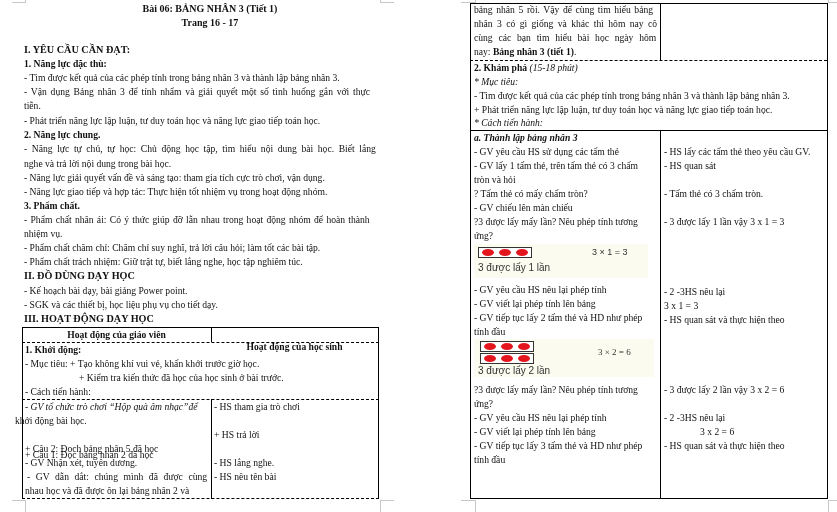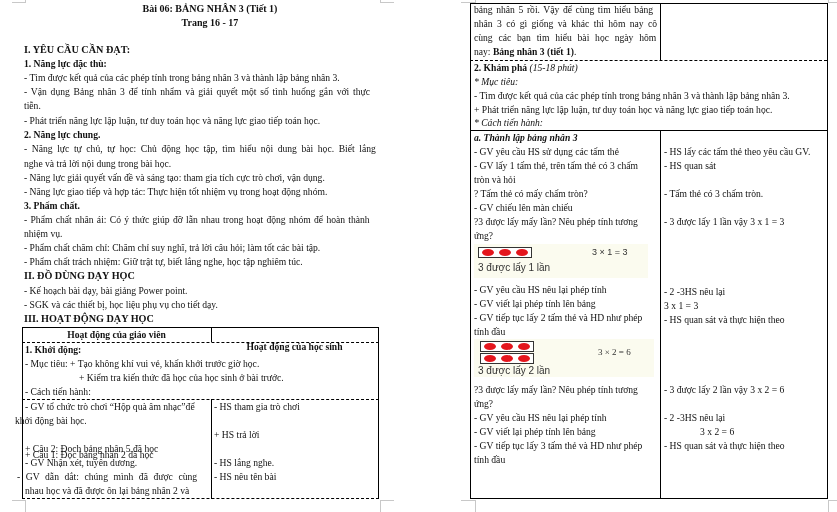--- a/index.html
+++ b/index.html
@@ -79,26 +79,26 @@
     <div class="hdash" style="left:22px;top:498px;width:357px;"></div>
 
     <div class="txt b center" style="left:22px;top:328px;width:189px;">Hoạt động của giáo viên</div>
     <div class="txt b center" style="left:211px;top:328px;width:167px;margin-top:12px;">Hoạt động của học sinh</div>
 
     <div class="txt b" style="left:25px;top:343px;">1. Khởi động:</div>
     <div class="txt" style="left:25px;top:357px;">- Mục tiêu: + Tạo không khí vui vẻ, khấn khởi trước giờ học.</div>
     <div class="txt" style="left:79px;top:371px;">+ Kiểm tra kiến thức đã học của học sinh ở bài trước.</div>
     <div class="txt" style="left:25px;top:385px;">- Cách tiến hành:</div>
 
-    <div class="txt" style="left:25px;top:400px;">- GV tổ chức trò chơi “Hộp quà âm nhạc”để</div>
+    <div class="txt" style="left:25px;top:400px;font-style:italic;">- GV tổ chức trò chơi “Hộp quà âm nhạc”để</div>
     <div class="txt" style="left:15px;top:414px;">khởi động bài học.</div>
     <div class="txt" style="left:25px;top:428px;margin-top:20px;">+ Câu 1: Đọc bảng nhân 2 đã học</div>
     <div class="txt" style="left:25px;top:442px;">+ Câu 2: Đoch bảng nhân 5 đã học</div>
     <div class="txt" style="left:25px;top:456px;">- GV Nhận xét, tuyên dương.</div>
-    <div class="txt" style="left:17px;top:470px;word-spacing:3.2px;">- GV dẫn dắt: chúng mình đã được cùng</div>
+    <div class="txt" style="left:27px;top:470px;word-spacing:3.2px;">- GV dẫn dắt: chúng mình đã được cùng</div>
     <div class="txt" style="left:25px;top:484px;">nhau học và đã được ôn lại bảng nhân 2 và</div>
 
     <div class="txt" style="left:214px;top:400px;">- HS tham gia trò chơi</div>
     <div class="txt" style="left:214px;top:428px;">+ HS trả lời</div>
     <div class="txt" style="left:214px;top:456px;">- HS lắng nghe.</div>
     <div class="txt" style="left:214px;top:470px;">- HS nêu tên bài</div>
   </div>
 </div>
 
 <div class="page" id="page-right">

